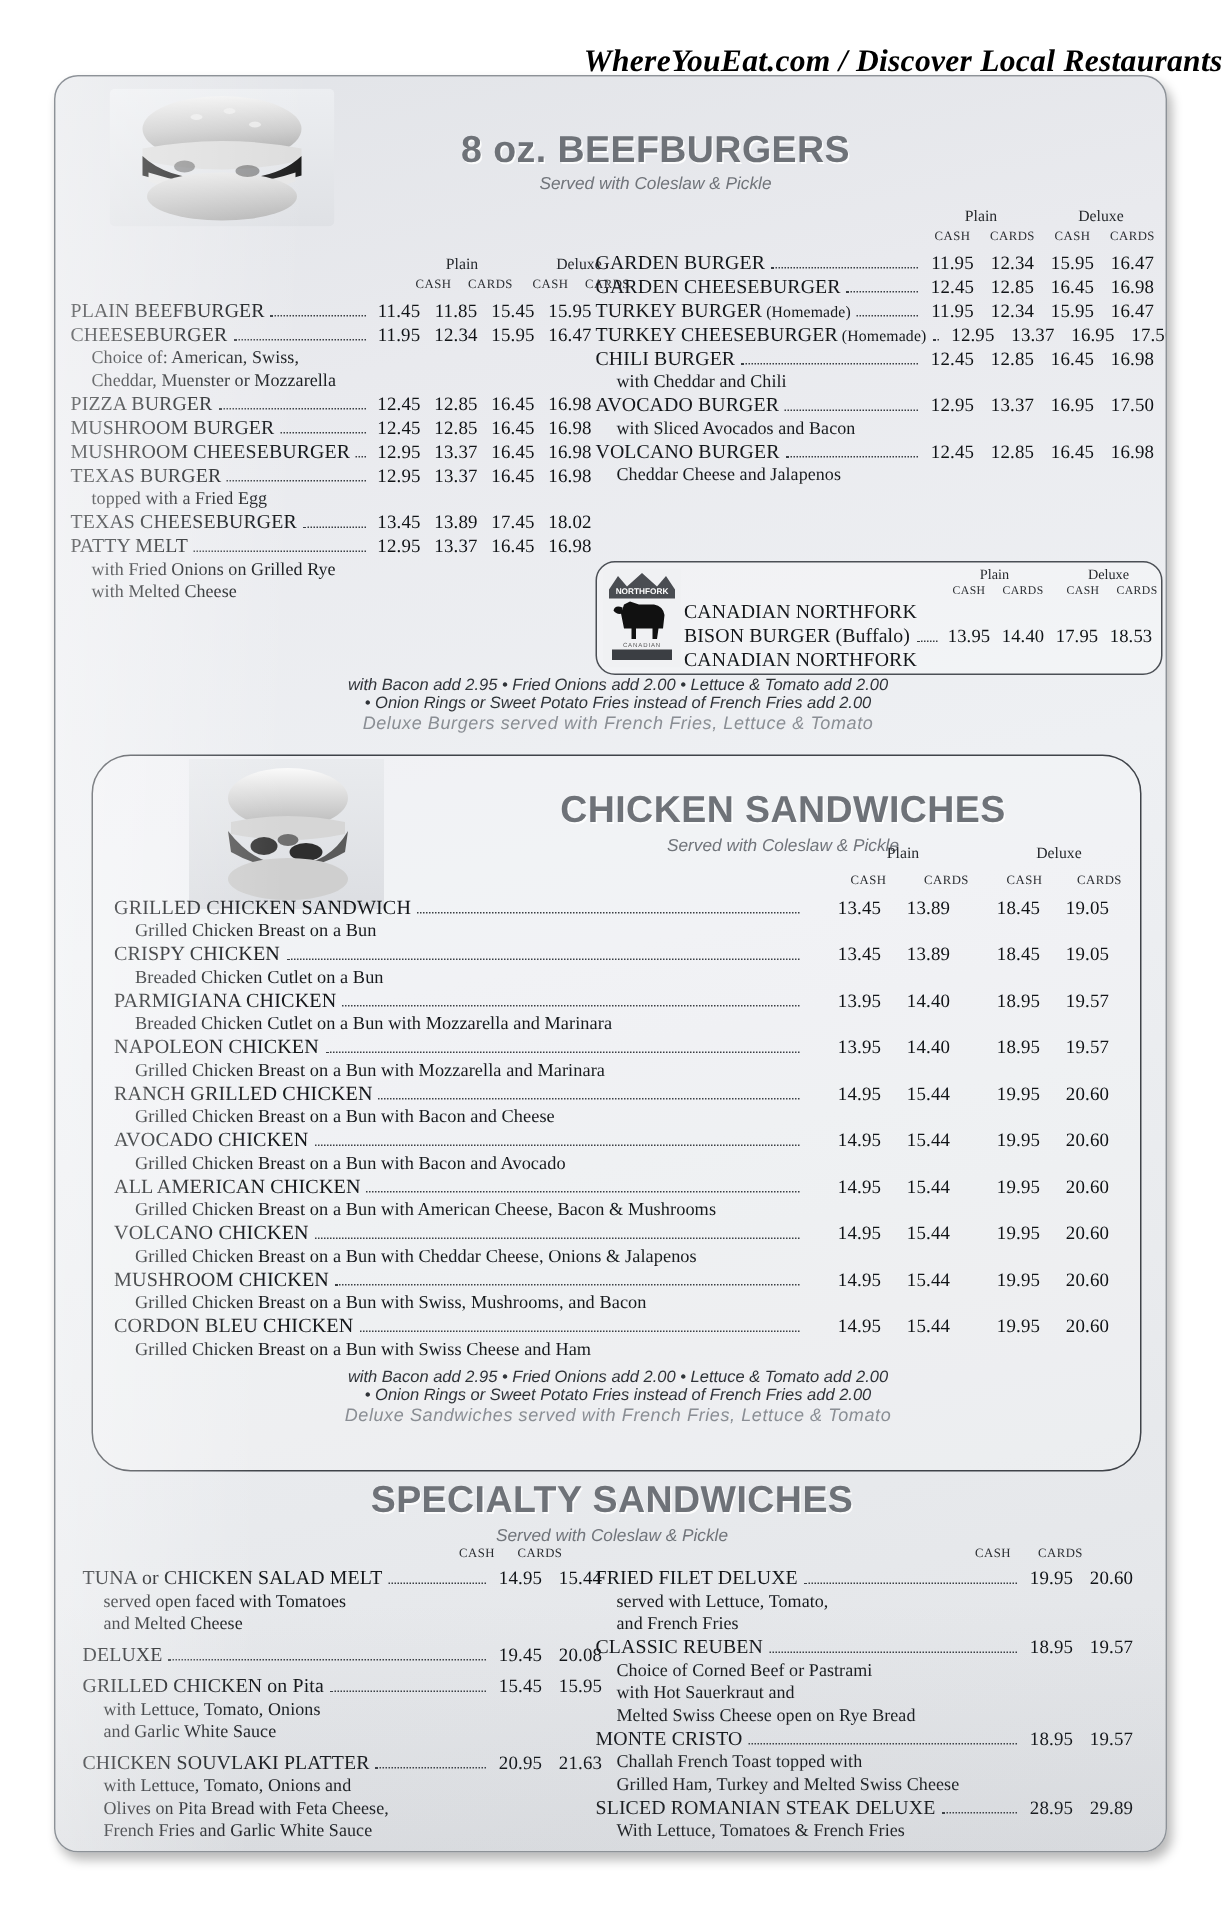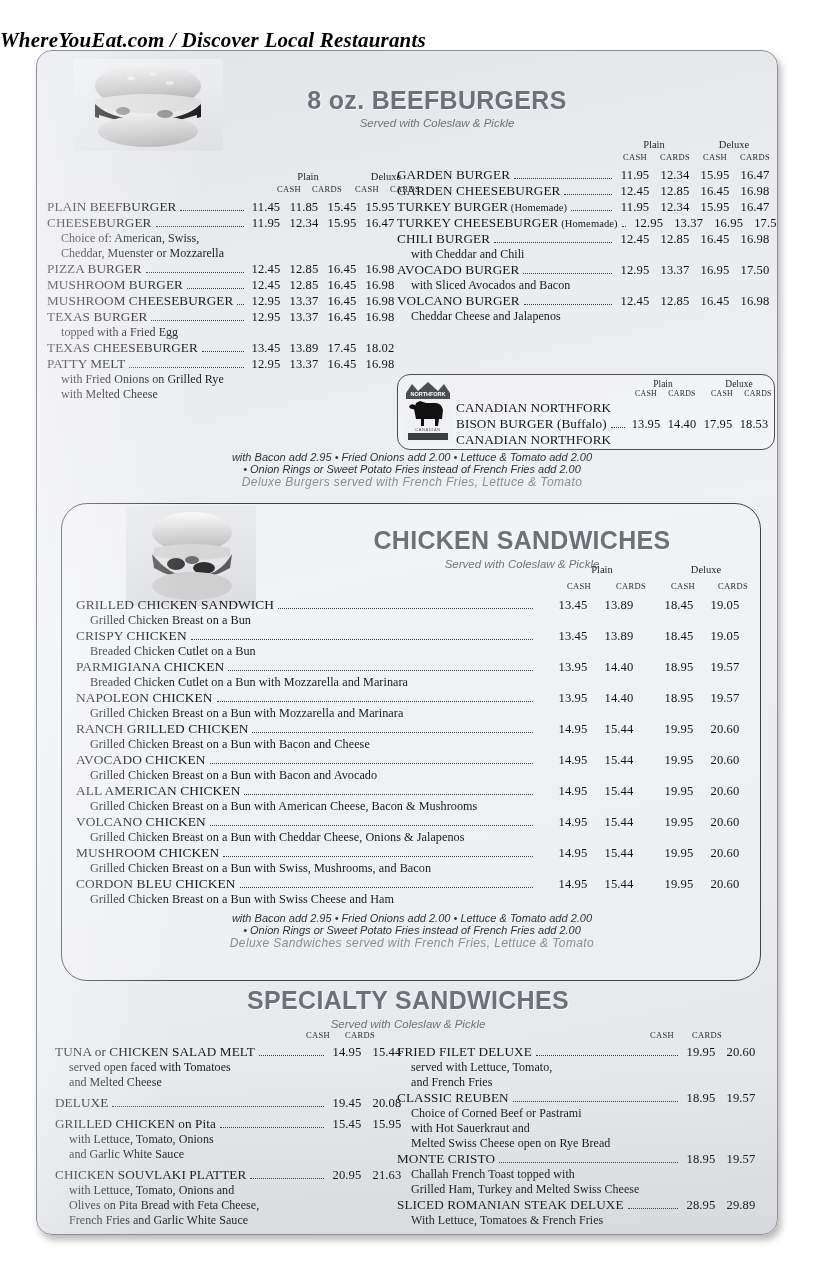--- a/index.html
+++ b/index.html
@@ -18,21 +18,21 @@
     height: 1279px;
     background: #ffffff;
   }
 
   
   .watermark {
     position: absolute;
     top: 28px;
     left: 0;
     width: 815px;
-    text-align: left;
+    text-align: right;
     font-family: "Liberation Serif", serif;
     font-weight: bold;
     font-style: italic;
     font-size: 21px;
     letter-spacing: .2px;
     color: #000;
     z-index: 30;
     white-space: nowrap;
   }
 

